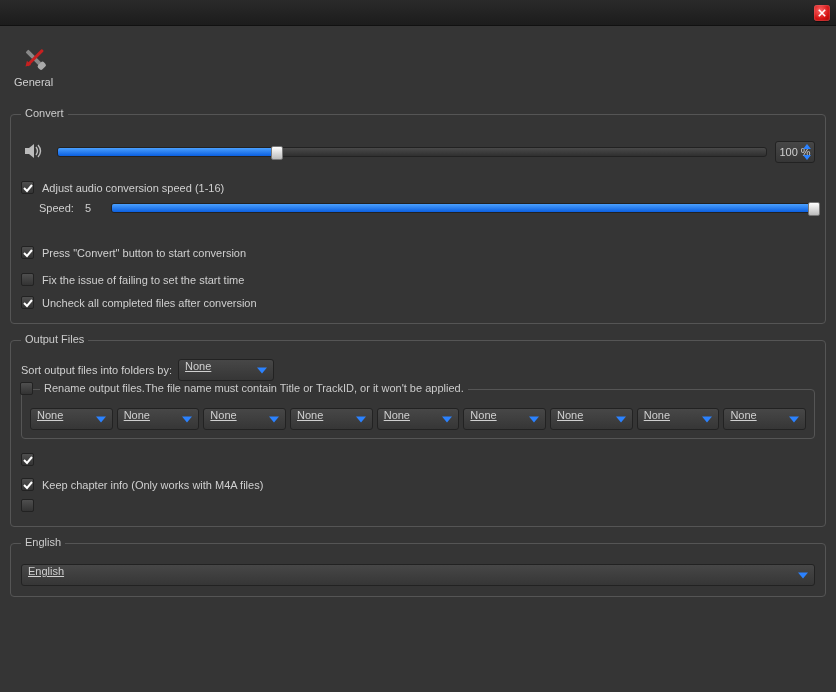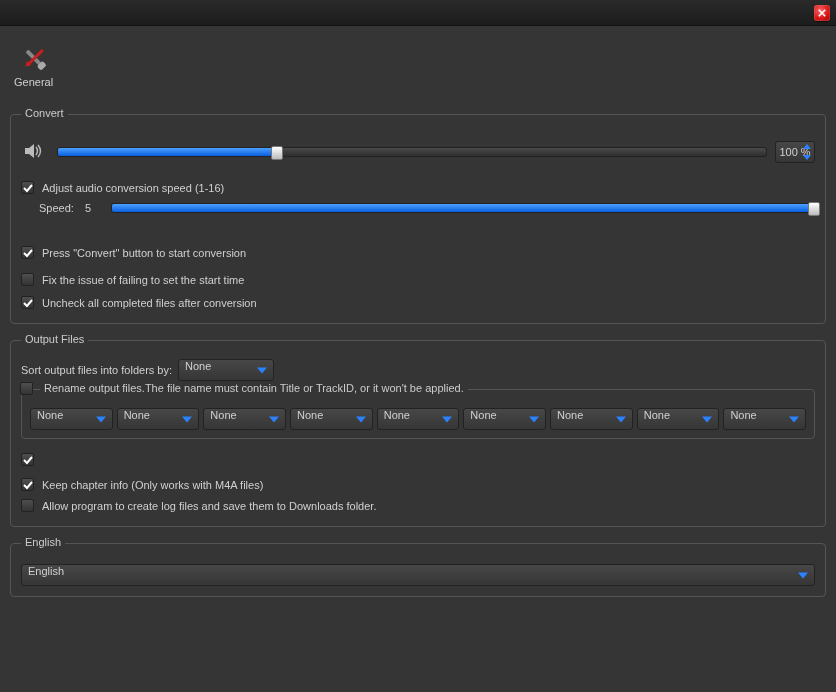--- a/index.html
+++ b/index.html
@@ -135,20 +135,21 @@
   .dropdown {
     height: 22px;
     background: linear-gradient(to bottom,#474747,#363636);
     border: 1px solid #222;
     border-radius: 3px;
     display: flex; align-items: center;
     padding: 0 20px 8px 6px;
     position: relative;
     font-size: 11px;
     cursor: pointer;
+    text-decoration: underline;
   }
   .dropdown .dd-arr {
     position: absolute; right: 6px; top: 50%; transform: translateY(-40%);
     width: 0; height: 0;
     border-left: 5px solid transparent;
     border-right: 5px solid transparent;
     border-top: 6px solid #2b82ff;
   }
   .dd-row { display: flex; gap: 4px; }
   .dd-row .dropdown { flex: 1; min-width: 0; }
@@ -321,21 +322,20 @@
     <div class="row" style="margin-top:12px">
       <span class="chk checked">
           <svg viewBox="0 0 10 10">
             <path d="M1 5 L4 8 L9 2" stroke="#fff" stroke-width="2" fill="none"></path>
           </svg>
         </span>
       <span>Keep chapter info (Only works with M4A files)</span>
     </div>
     <div class="row" style="margin-top:8px">
       <span class="chk"></span>
-      <span>Allow program to create log files and save them to Downloads folder.</span>
     </div>
   </div>
 
   <div class="group">
     <div class="group-title">English</div>
     <div class="dropdown lang-dd">
       <span>English</span>
       <div class="dd-arr"></div>
     </div>
   </div>

